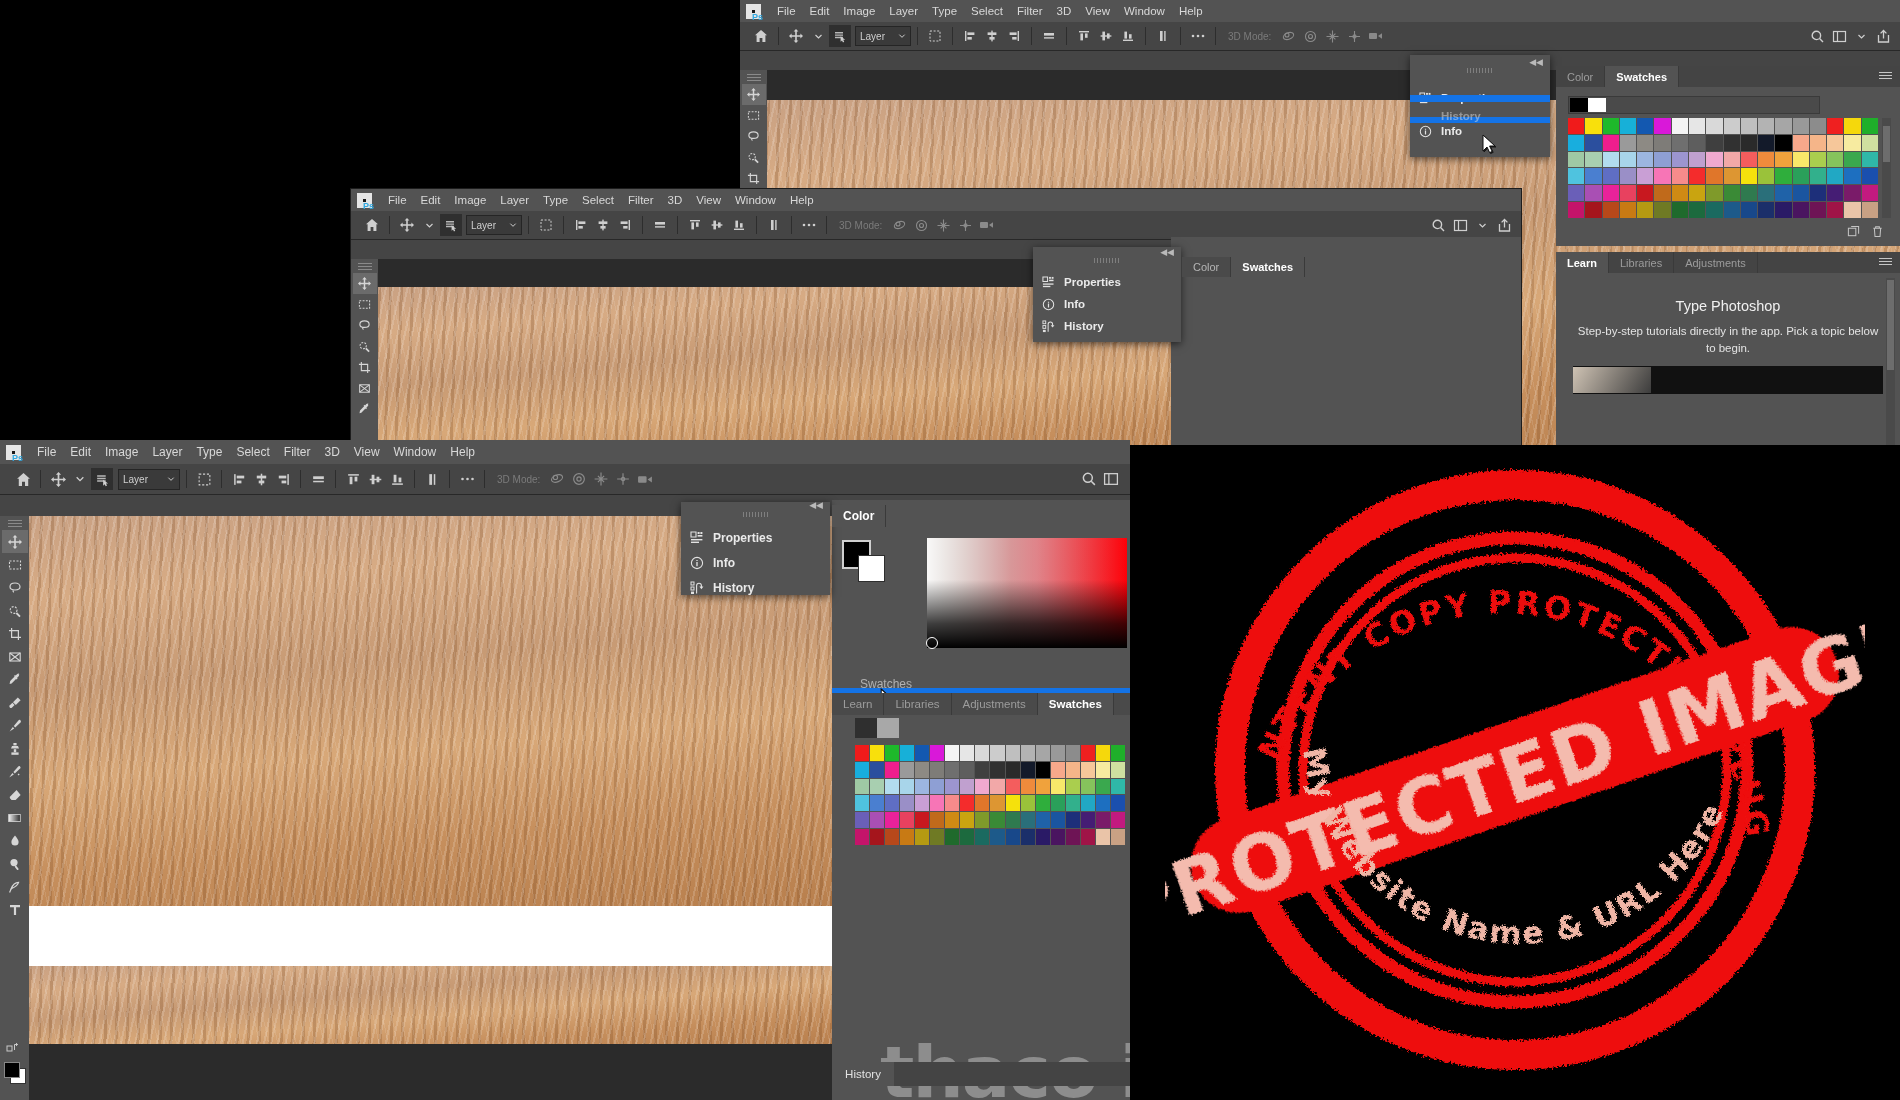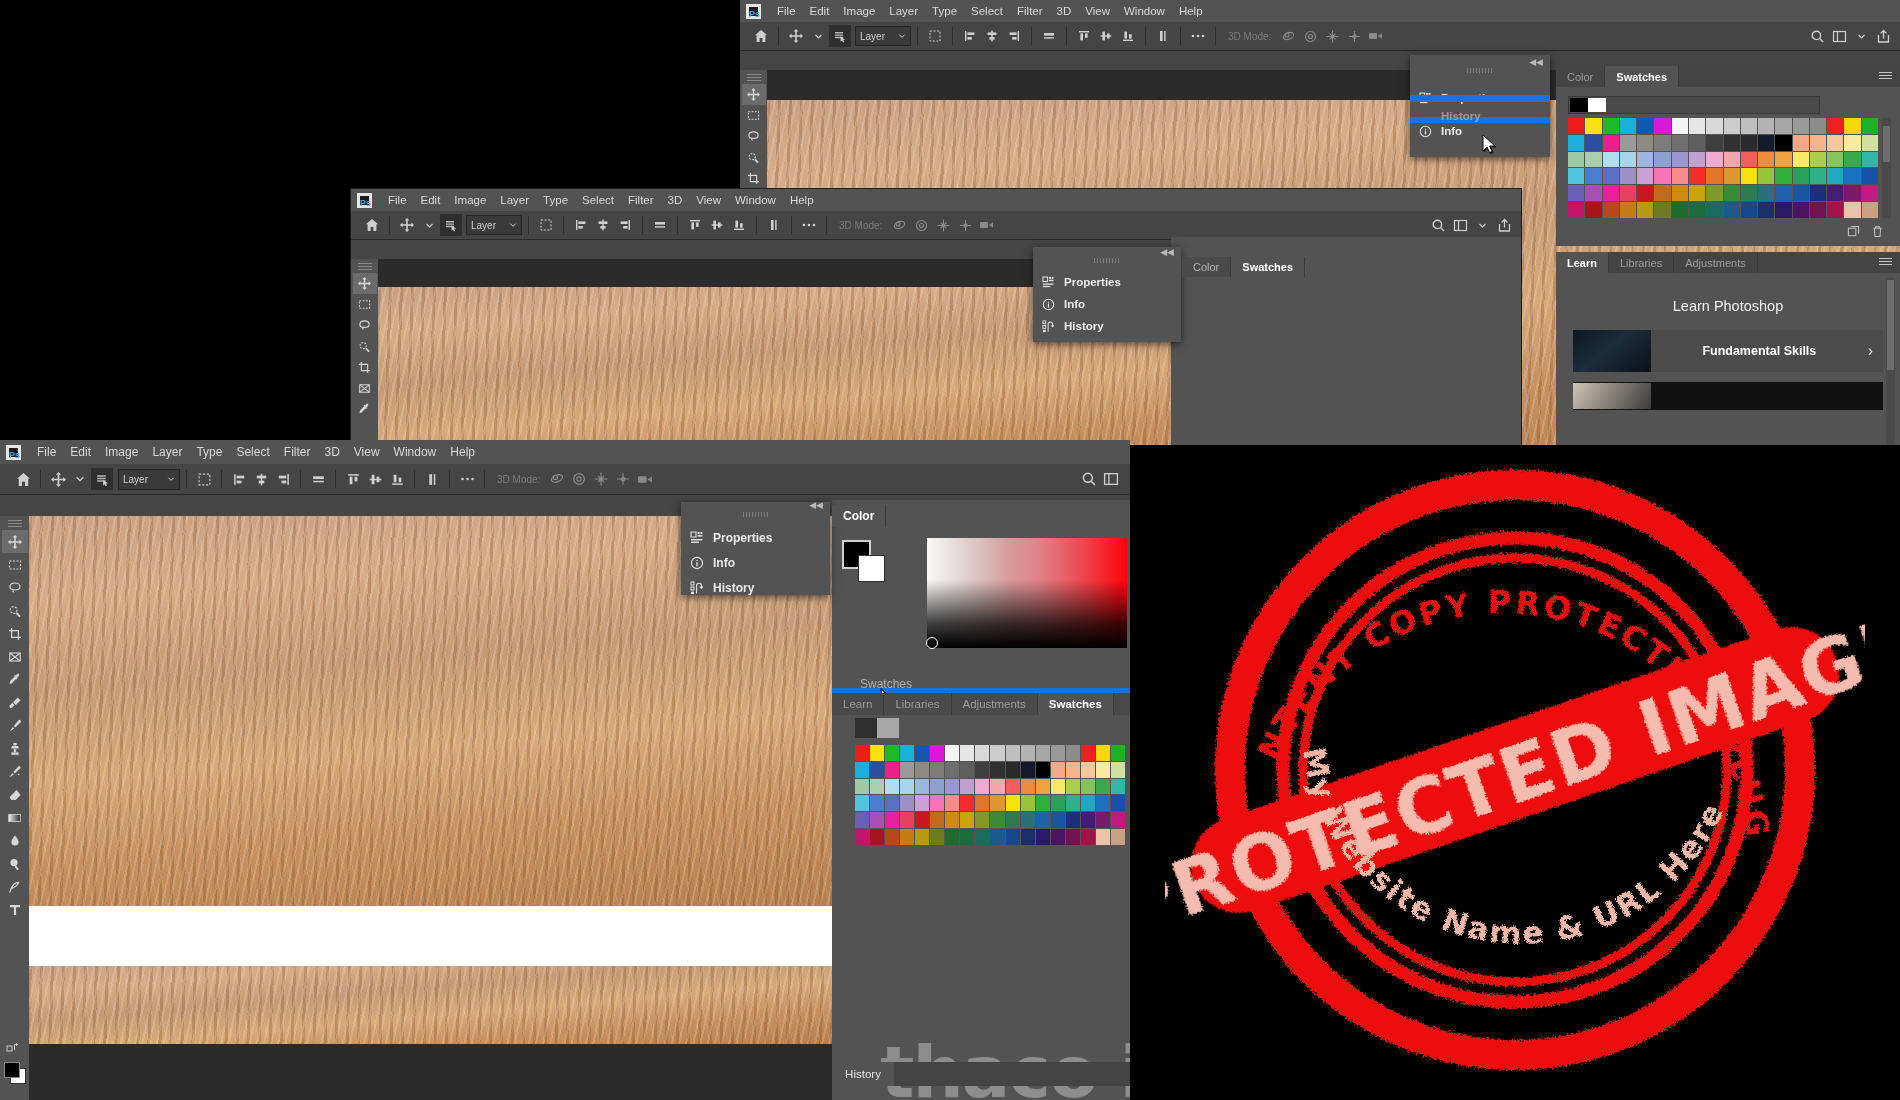--- a/index.html
+++ b/index.html
@@ -3,21 +3,21 @@
 <meta charset="utf-8">
 <style>
   html,body{margin:0;padding:0;background:#000;}
   body{width:1900px;height:1100px;overflow:hidden;position:relative;
        font-family:"Liberation Sans", sans-serif;}
 
   
   .ps-window{position:absolute;background:#323232;overflow:hidden;}
   .menubar{height:22px;background:#535353;display:flex;align-items:center;
            padding-left:6px;gap:0px;}
-  .ps-logo{width:15px;height:15px;background:#1a1a1a;border:3px solid #e5e5e5;
+  .ps-logo{width:15px;height:15px;background:#1a1a1a;border:6px solid #e5e5e5;
            color:#31a8e0;font-size:9px;line-height:15px;text-align:center;
            font-weight:bold;margin-right:9px;box-sizing:border-box;}
   .menu-item{color:#d8d8d8;font-size:11.5px;padding:0 7px;white-space:nowrap;}
 
   .optionbar{height:28px;background:#454545;display:flex;align-items:center;
              padding-left:4px;border-bottom:1px solid #282828;}
   .ob-sep{width:1px;height:18px;background:#2d2d2d;margin:0 6px;}
   .ob-btn{width:22px;height:22px;display:flex;align-items:center;justify-content:center;
           color:#cfcfcf;}
   .ob-btn svg{display:block;}
@@ -569,26 +569,22 @@
     <div class="ptab">
       <span>Libraries</span>
       </div>
     <div class="ptab">
       <span>Adjustments</span>
       </div>
     <div class="panel-menu">
       <div class="hamb"></div>
       </div>
   </div>
-  <div class="learn-title" style="margin-top:25px;">Learn Photoshop</div>
-  <div class="learn-card" style="margin:16px 17px 0 17px;">
-    <div class="thumb"></div>
-    <div class="ctitle">Fundamental Skills</div>
-    <div class="chev">›</div>
-  </div>
+  <div class="learn-title" style="margin-top:25px;">Type Photoshop</div>
+  <div class="learn-sub" style="margin:9px 20px 0 20px;">Step-by-step tutorials directly in the app. Pick a topic below to begin.</div>
   <div class="learn-card" style="margin:10px 17px 0 17px;background:#111;height:28px;">
     <div class="thumb" style="height:26px;background:linear-gradient(120deg,#cfc3b4,#3c3c3c);"></div>
   </div>
   <div style="position:absolute;right:5px;top:26px;width:9px;height:340px;background:#4a4a4a;">
     <div style="width:7px;height:90px;margin:2px auto 0;background:#6d6d6d;"></div>
   </div>
 </div>
 
 <div class="ps-window" style="left:350px;top:188px;width:1170px;height:260px;border:1px solid #1d1d1d;">
 

